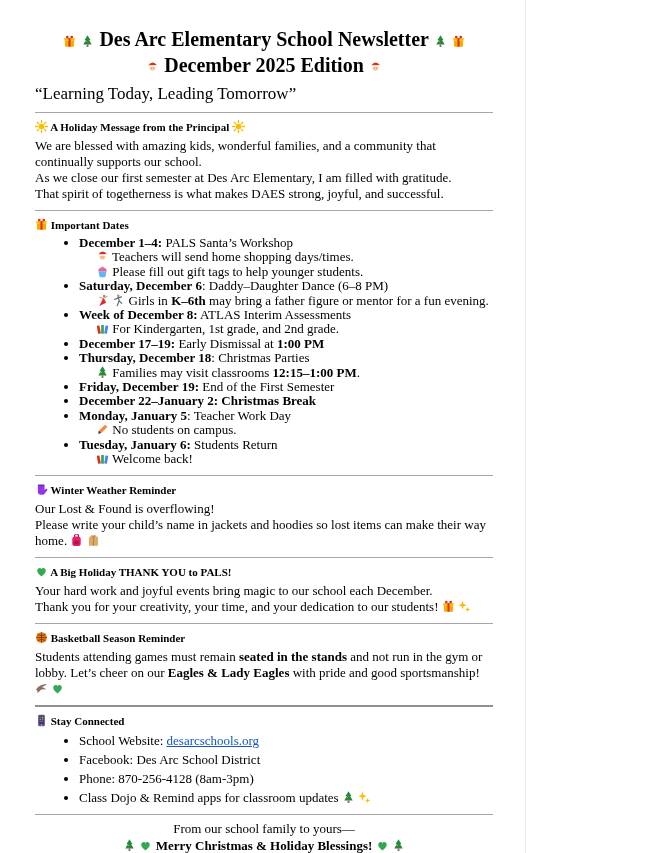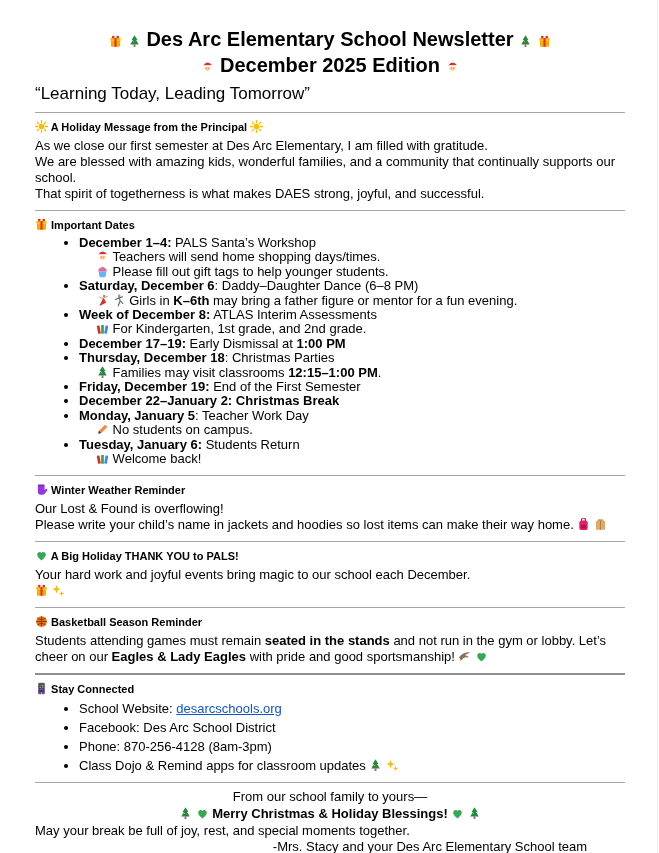--- a/index.html
+++ b/index.html
@@ -1,21 +1,21 @@
 <!DOCTYPE html>
 <html><head>
 <meta charset="utf-8">
 <style>
   html,body{margin:0;padding:0;background:#fff;}
   body{
     width:659px;height:853px;overflow:hidden;
     font-family:"Liberation Sans",sans-serif;color:#000;
   }
-  .page{box-sizing:border-box;width:658px;height:853px;
-    padding:26px 32px 0 35px;border-right:1px solid #ececec;}
+  .page{box-sizing:border-box;width:526px;height:853px;
+    padding:26px 32px 0 35px;border-right:1px solid #ececec;font-family:Liberation Serif, serif;}
   .title{text-align:center;font-size:20px;font-weight:bold;line-height:26px;}
   .tagline{text-align:left;font-size:17px;line-height:21px;margin-top:5px;}
   hr.rule{border:none;border-top:1px solid #a6a6a6;margin:8px 0 6px;}
   hr.rule.thick{border-top-width:2px;border-top-color:#909090;}
   section{display:block;}
   .sec-h{font-size:11px;font-weight:bold;line-height:17px;margin:2px 0 2px;}
   .para{font-size:13px;line-height:16px;}
   .para .line{min-height:16px;}
   ul.dates{margin:1px 0 2px;padding-left:44px;font-size:13px;line-height:14.4px;list-style-type:disc;}
   ul.dates li{margin:0;padding:0;}
@@ -152,23 +152,23 @@
   <hr class="rule">
 
   <section>
     <div class="sec-h"><svg class="emj">
           <use href="#i-sun"></use>
         </svg><span> A Holiday Message from the Principal </span><svg class="emj">
           <use href="#i-sun"></use>
         </svg></div>
     <div class="para">
 
+        <div class="line"><span>We are blessed with amazing kids, wonderful families, and a community that continually supports our school.</span></div>
+
         <div class="line"><span>As we close our first semester at Des Arc Elementary, I am filled with gratitude.</span></div>
-
-        <div class="line"><span>We are blessed with amazing kids, wonderful families, and a community that continually supports our school.</span></div>
 
         <div class="line"><span>That spirit of togetherness is what makes DAES strong, joyful, and successful.</span></div>
       </div>
   </section>
 
   <hr class="rule">
 
   <section>
     <div class="sec-h"><svg class="emj">
           <use href="#i-gift"></use>
@@ -271,21 +271,21 @@
   <hr class="rule">
 
   <section>
     <div class="sec-h"><svg class="emj">
           <use href="#i-green-heart"></use>
         </svg><span> A Big Holiday THANK YOU to PALS!</span></div>
     <div class="para">
 
         <div class="line"><span>Your hard work and joyful events bring magic to our school each December.</span></div>
 
-        <div class="line"><svg class="emj">
+        <div class="line"><span>Thank you for your creativity, your time, and your dedication to our students! </span><svg class="emj">
             <use href="#i-gift"></use>
           </svg><span> </span><svg class="emj">
             <use href="#i-sparkles"></use>
           </svg></div>
       </div>
   </section>
 
   <hr class="rule">
 
   <section>

